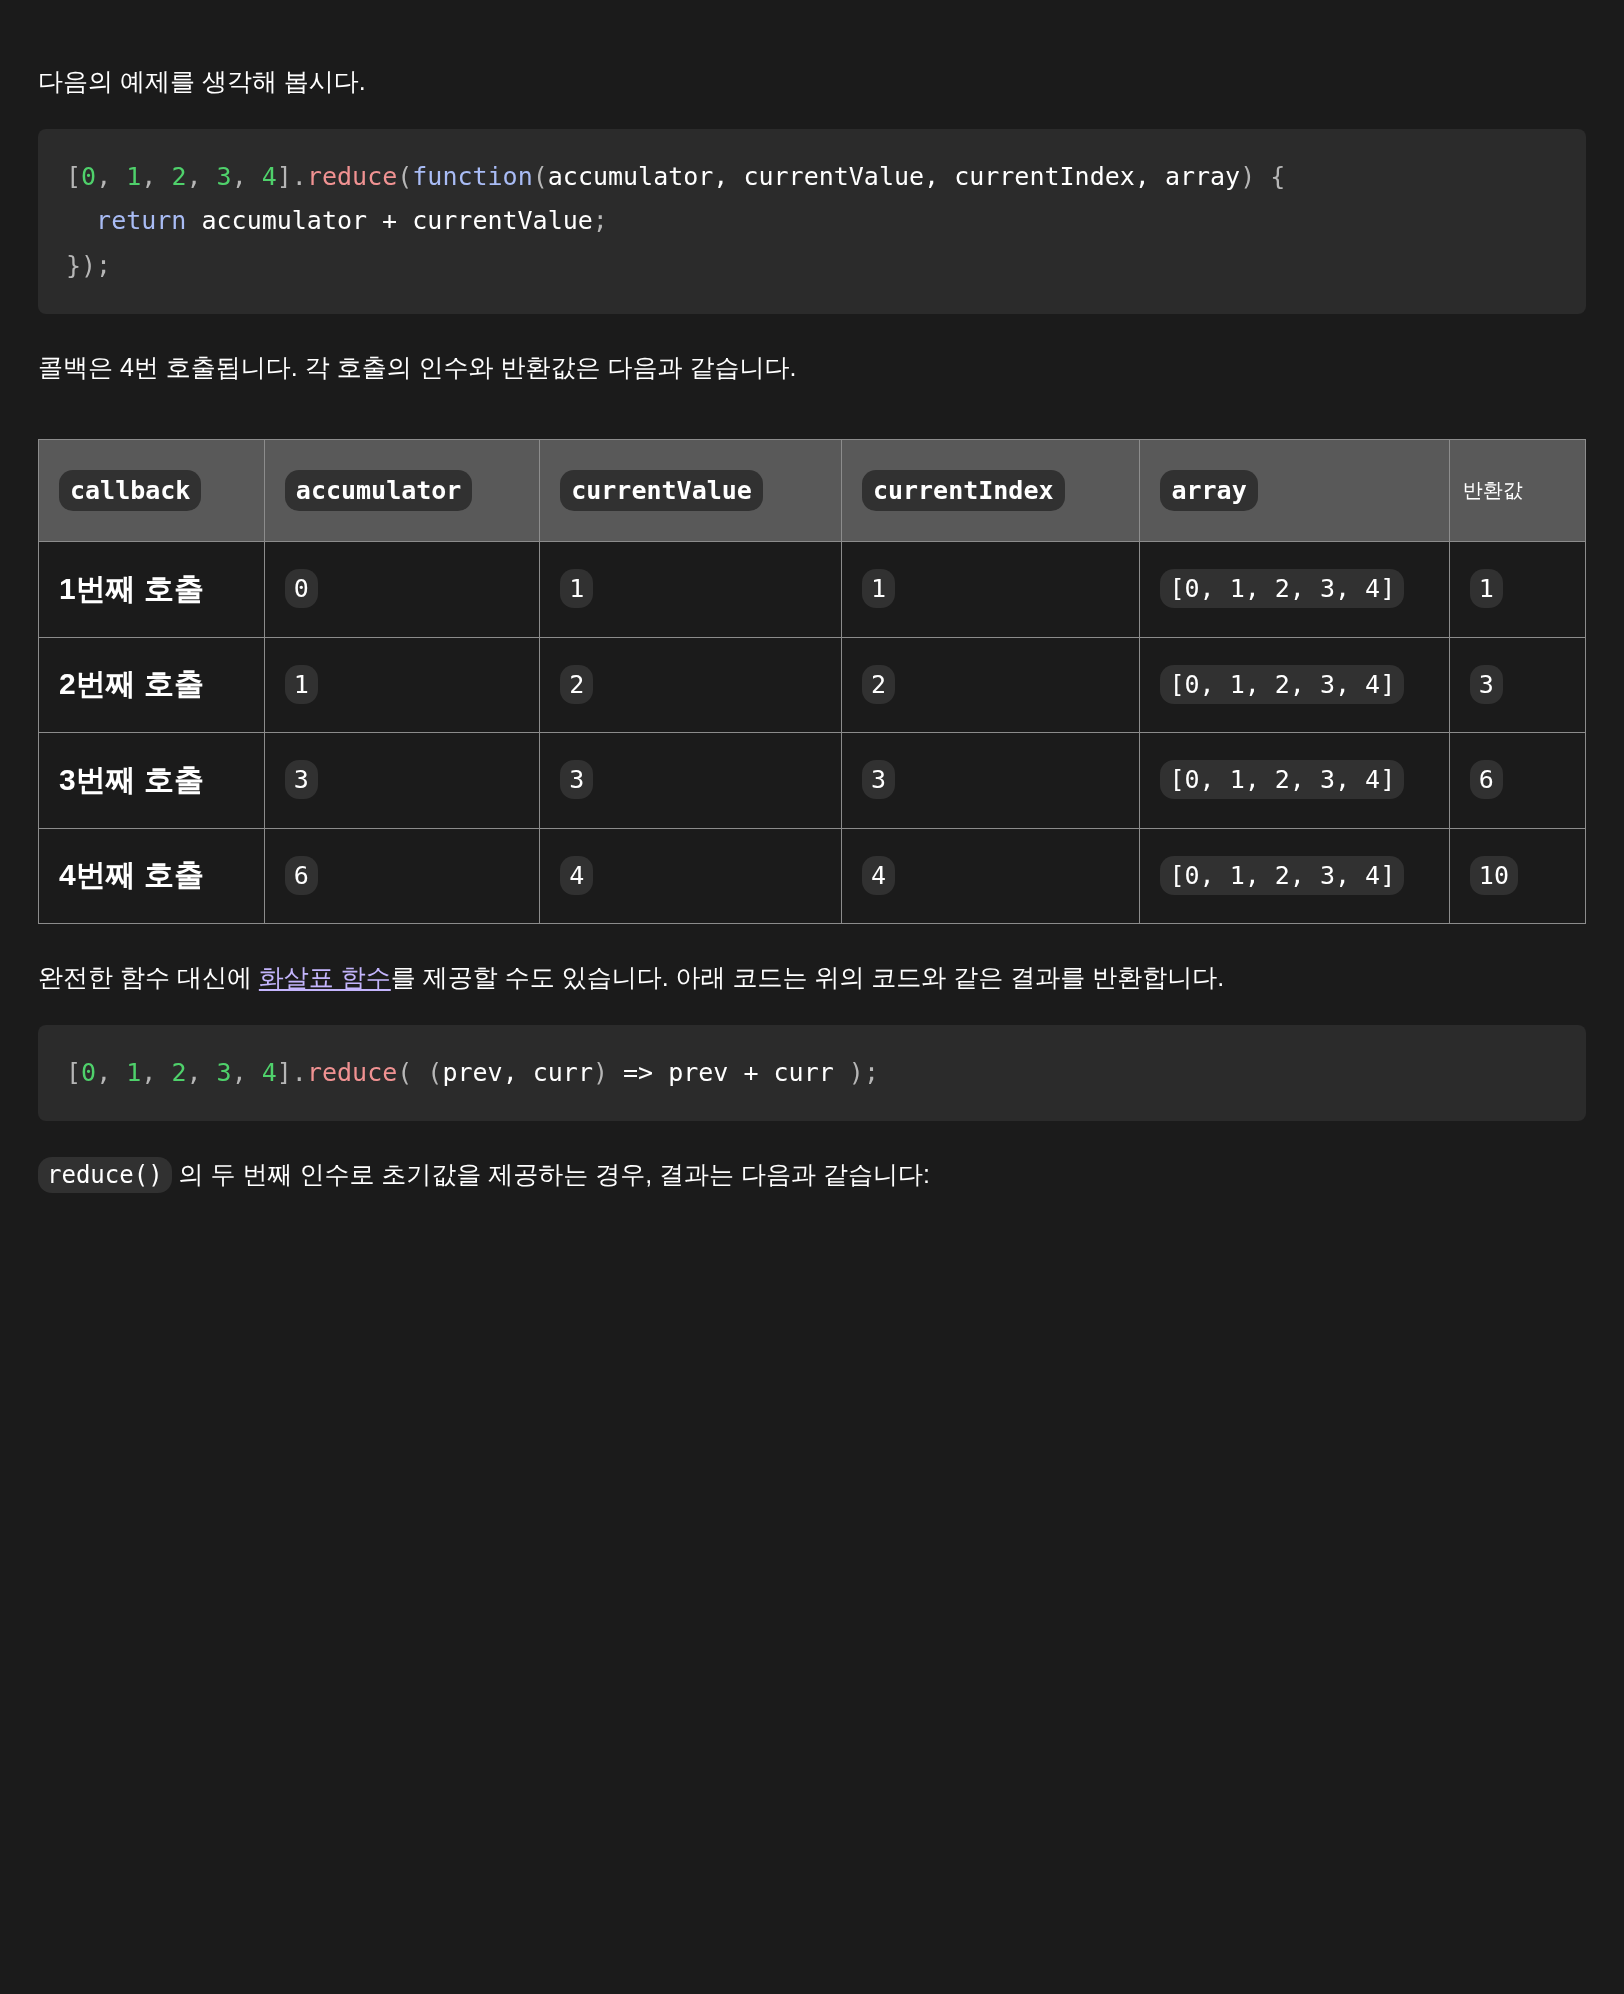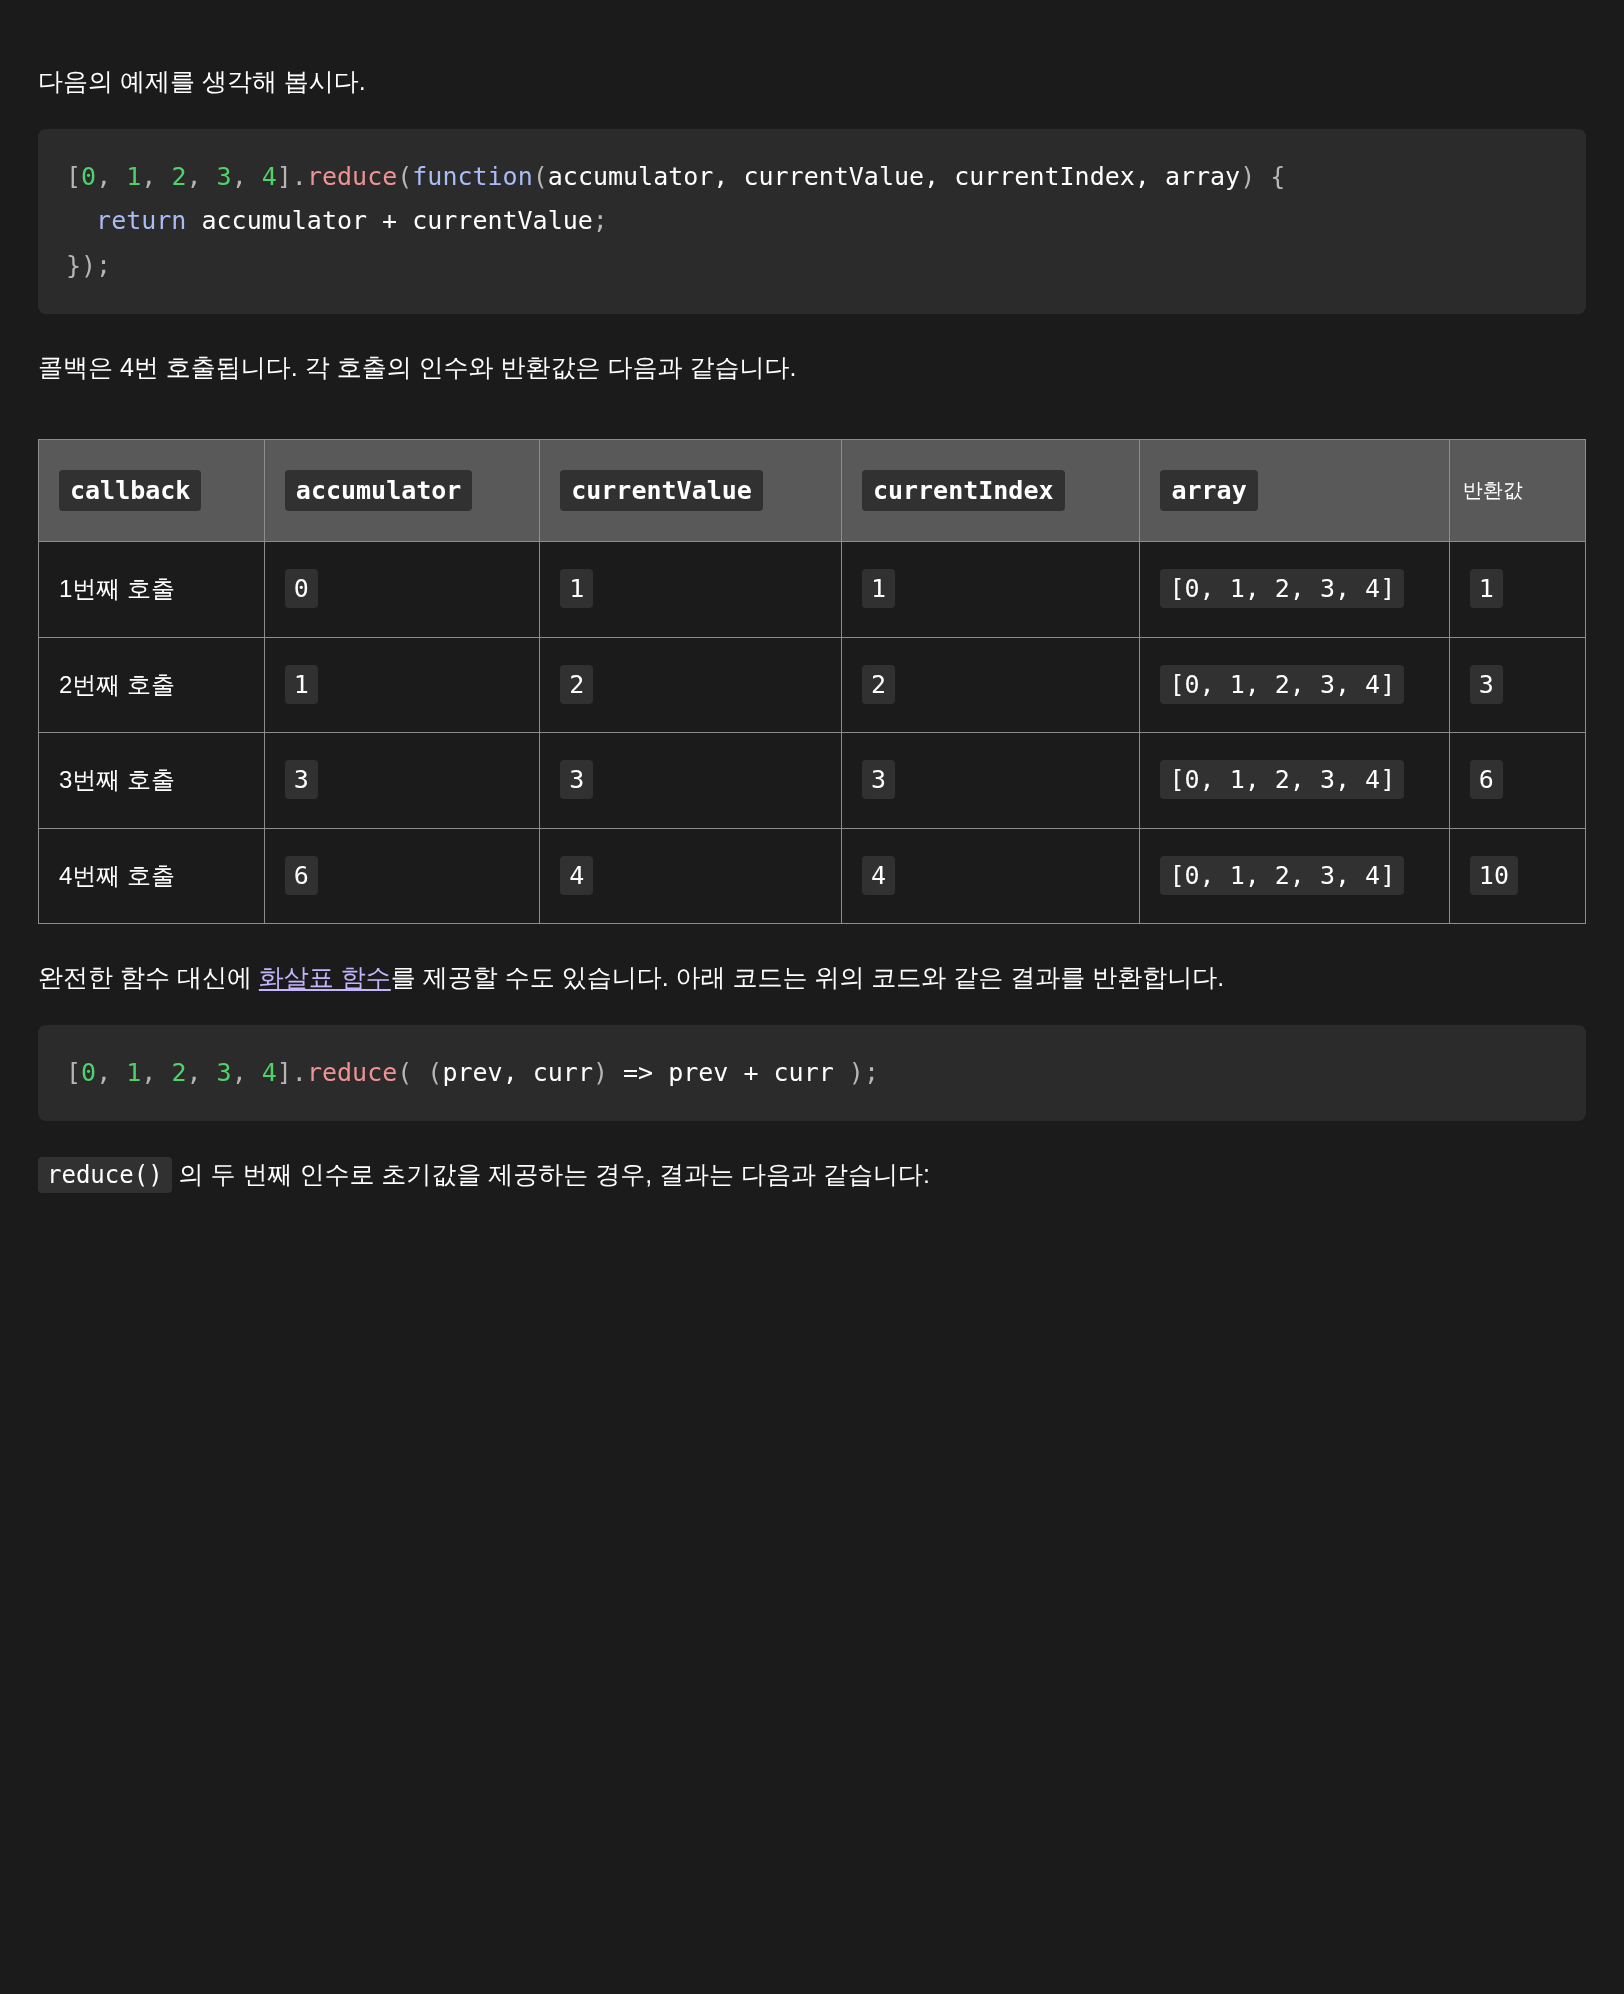--- a/index.html
+++ b/index.html
@@ -25,21 +25,21 @@
     font-size:44px;
     padding:8px 14px;
     border-radius:8px;
     vertical-align:baseline;
   }
   h1.page-title .plain{font-size:42px;color:#fff;}
 
   
   .code-chip{
     background:#313131;
-    border-radius:4px;
+    border-radius:14px;
     padding:3px 8px;
     font-family:"DejaVu Sans Mono","Liberation Mono",monospace;
     color:#ffffff;
     font-size:0.92em;
     white-space:normal;
   }
 
   
   p.para{
     margin:34px 0 0 0;
@@ -101,22 +101,23 @@
   table.calls-table thead th.th-return{
     font-size:20px;
     color:#ffffff;
     padding-left:13px;
   }
   table.calls-table tbody td{
     background:#1b1b1b;
     font-size:25px;
   }
   table.calls-table tbody td.cell-label{
-    font-size:24px;
-    color:#ffffff;
+    font-size:30px;
+    color:#ffffff;
+    font-weight:bold;
   }
   table.calls-table tbody td .code-chip{
     font-size:25px;
     padding:5px 9px;
     line-height:1.7;
   }
   
   col.c-callback{width:14.6%;}
   col.c-acc{width:17.8%;}
   col.c-cur{width:19.5%;}

